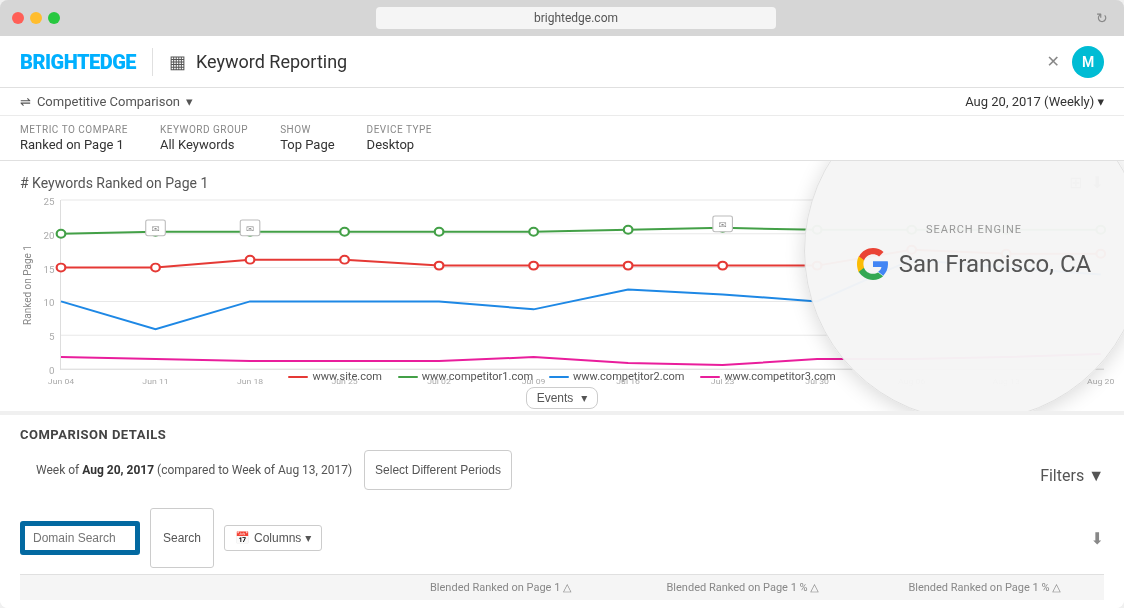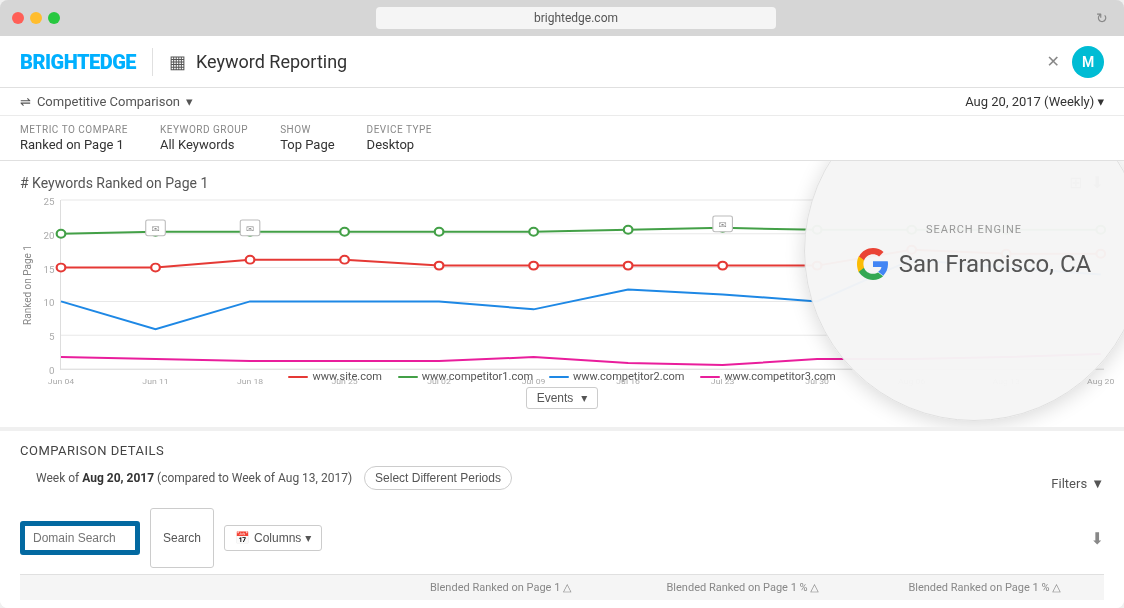--- a/index.html
+++ b/index.html
@@ -133,50 +133,50 @@
     .legend-line { width: 20px; height: 2px; border-radius: 1px; }
 
     .events-bar {
       display: flex;
       justify-content: center;
       margin-top: 4px;
     }
     .events-btn {
       background: #fff;
       border: 1px solid #ccc;
-      border-radius: 3px;
+      border-radius: 8px;
       padding: 3px 10px;
       font-size: 12px;
       color: #555;
       cursor: pointer;
       display: flex;
       align-items: center;
       gap: 8px;
     }
 
     
     .comparison-section {
       background: #fff;
       border-top: 4px solid #f0f0f0;
       padding: 12px 20px 8px;
     }
-    .comparison-title { font-size: 13px; font-weight: 400; color: #444; letter-spacing: 0.5px; margin-bottom: 8px; }
+    .comparison-title { font-size: 13px; font-weight: 700; color: #444; letter-spacing: 0.5px; margin-bottom: 8px; }
     .comparison-controls { display: flex; align-items: center; gap: 12px; margin-bottom: 10px; }
     .week-text { font-size: 12px; color: #555; margin-left: 16px; }
     .week-text strong { font-weight: 700; color: #333; }
     .select-periods-btn {
       background: #fff;
       border: 1px solid #ccc;
-      border-radius: 12px;
-      padding: 4px 10px;
+      border-radius: 4px;
+      padding: 12px 10px;
       font-size: 12px;
       color: #555;
       cursor: pointer;
     }
-    .filters-btn { margin-left: auto; display: flex; align-items: center; gap: 4px; font-size: 13px; color: #555; cursor: pointer; }
+    .filters-btn { margin-left: auto; display: flex; align-items: center; gap: 4px; font-size: 16px; color: #555; cursor: pointer; }
 
     .search-row { display: flex; align-items: center; gap: 10px; margin-bottom: 6px; }
     .domain-search-input {
       border: 5px solid #0369a1;
       border-radius: 3px;
       padding: 5px 8px;
       font-size: 12px;
       width: 120px;
       outline: none;
     }

